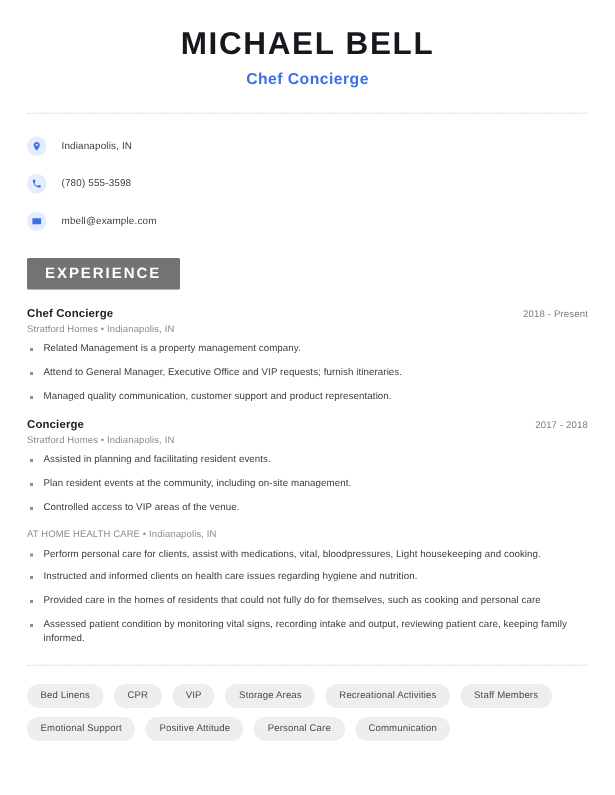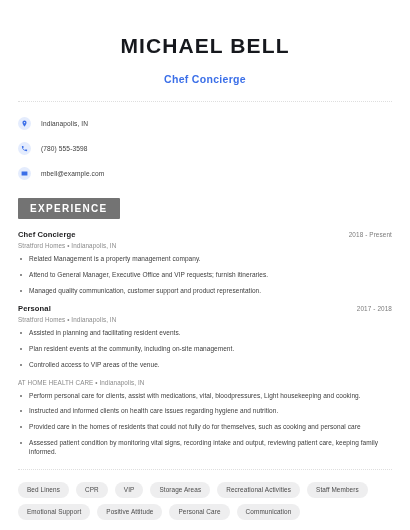--- a/index.html
+++ b/index.html
@@ -27,21 +27,21 @@
   .header {
     padding-top: 18px;
     text-align: center;
   }
   .name {
     font-size: 21px;
     font-weight: bold;
     letter-spacing: 1.1px;
     color: #16181d;
     line-height: 1.1;
-    margin: 16px;
+    margin: 0;
   }
   .role {
     font-size: 10.5px;
     font-weight: bold;
     color: #3b6fe8;
     letter-spacing: 0.3px;
     margin-top: 6px;
   }
 
   .dotted-divider {
@@ -218,21 +218,21 @@
         <div class="job-sub">Stratford Homes  •  Indianapolis, IN</div>
         <ul class="bullets">
           <li>Related Management is a property management company.</li>
           <li>Attend to General Manager, Executive Office and VIP requests; furnish itineraries.</li>
           <li>Managed quality communication, customer support and product representation.</li>
         </ul>
       </div>
 
       <div class="job">
         <div class="job-head">
-          <span class="job-title">Personal</span>
+          <span class="job-title">Concierge</span>
           <span class="job-date">2017 - 2018</span>
         </div>
         <div class="job-sub">Stratford Homes  •  Indianapolis, IN</div>
         <ul class="bullets">
           <li>Assisted in planning and facilitating resident events.</li>
           <li>Plan resident events at the community, including on-site management.</li>
           <li>Controlled access to VIP areas of the venue.</li>
         </ul>
       </div>
 

